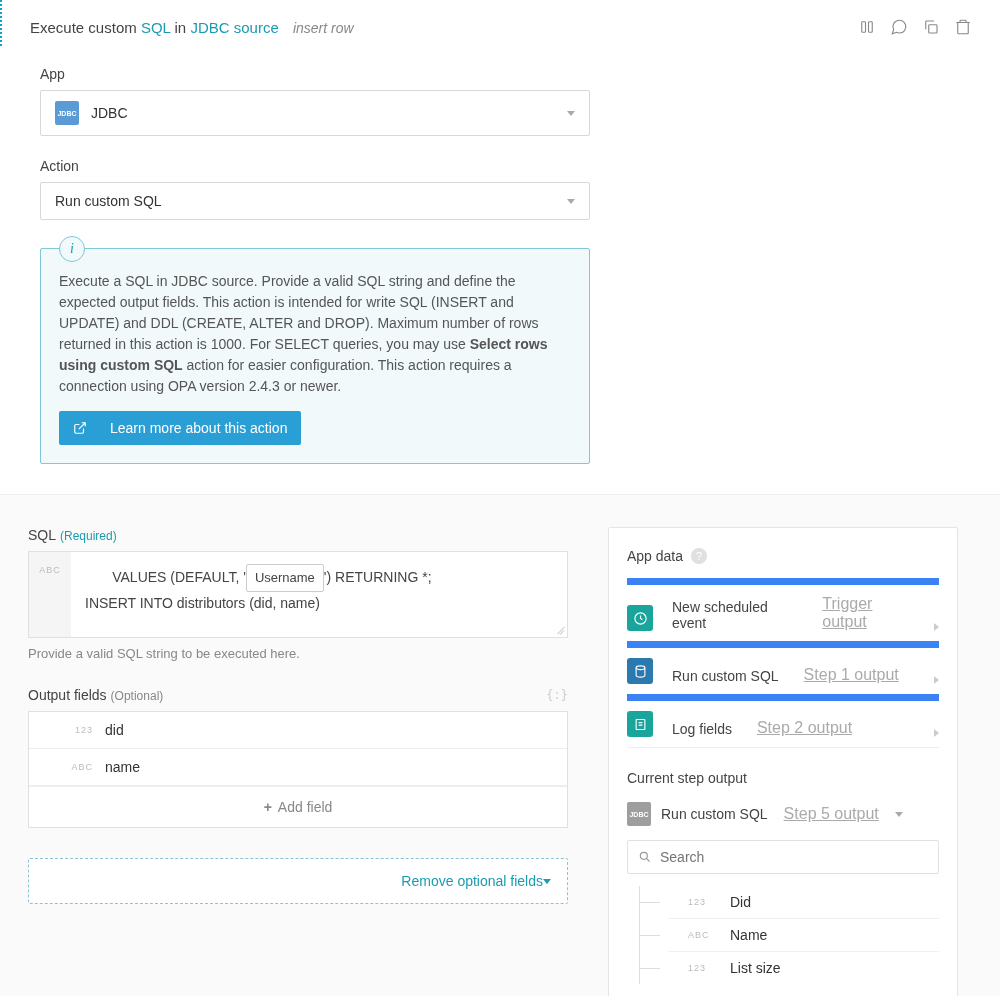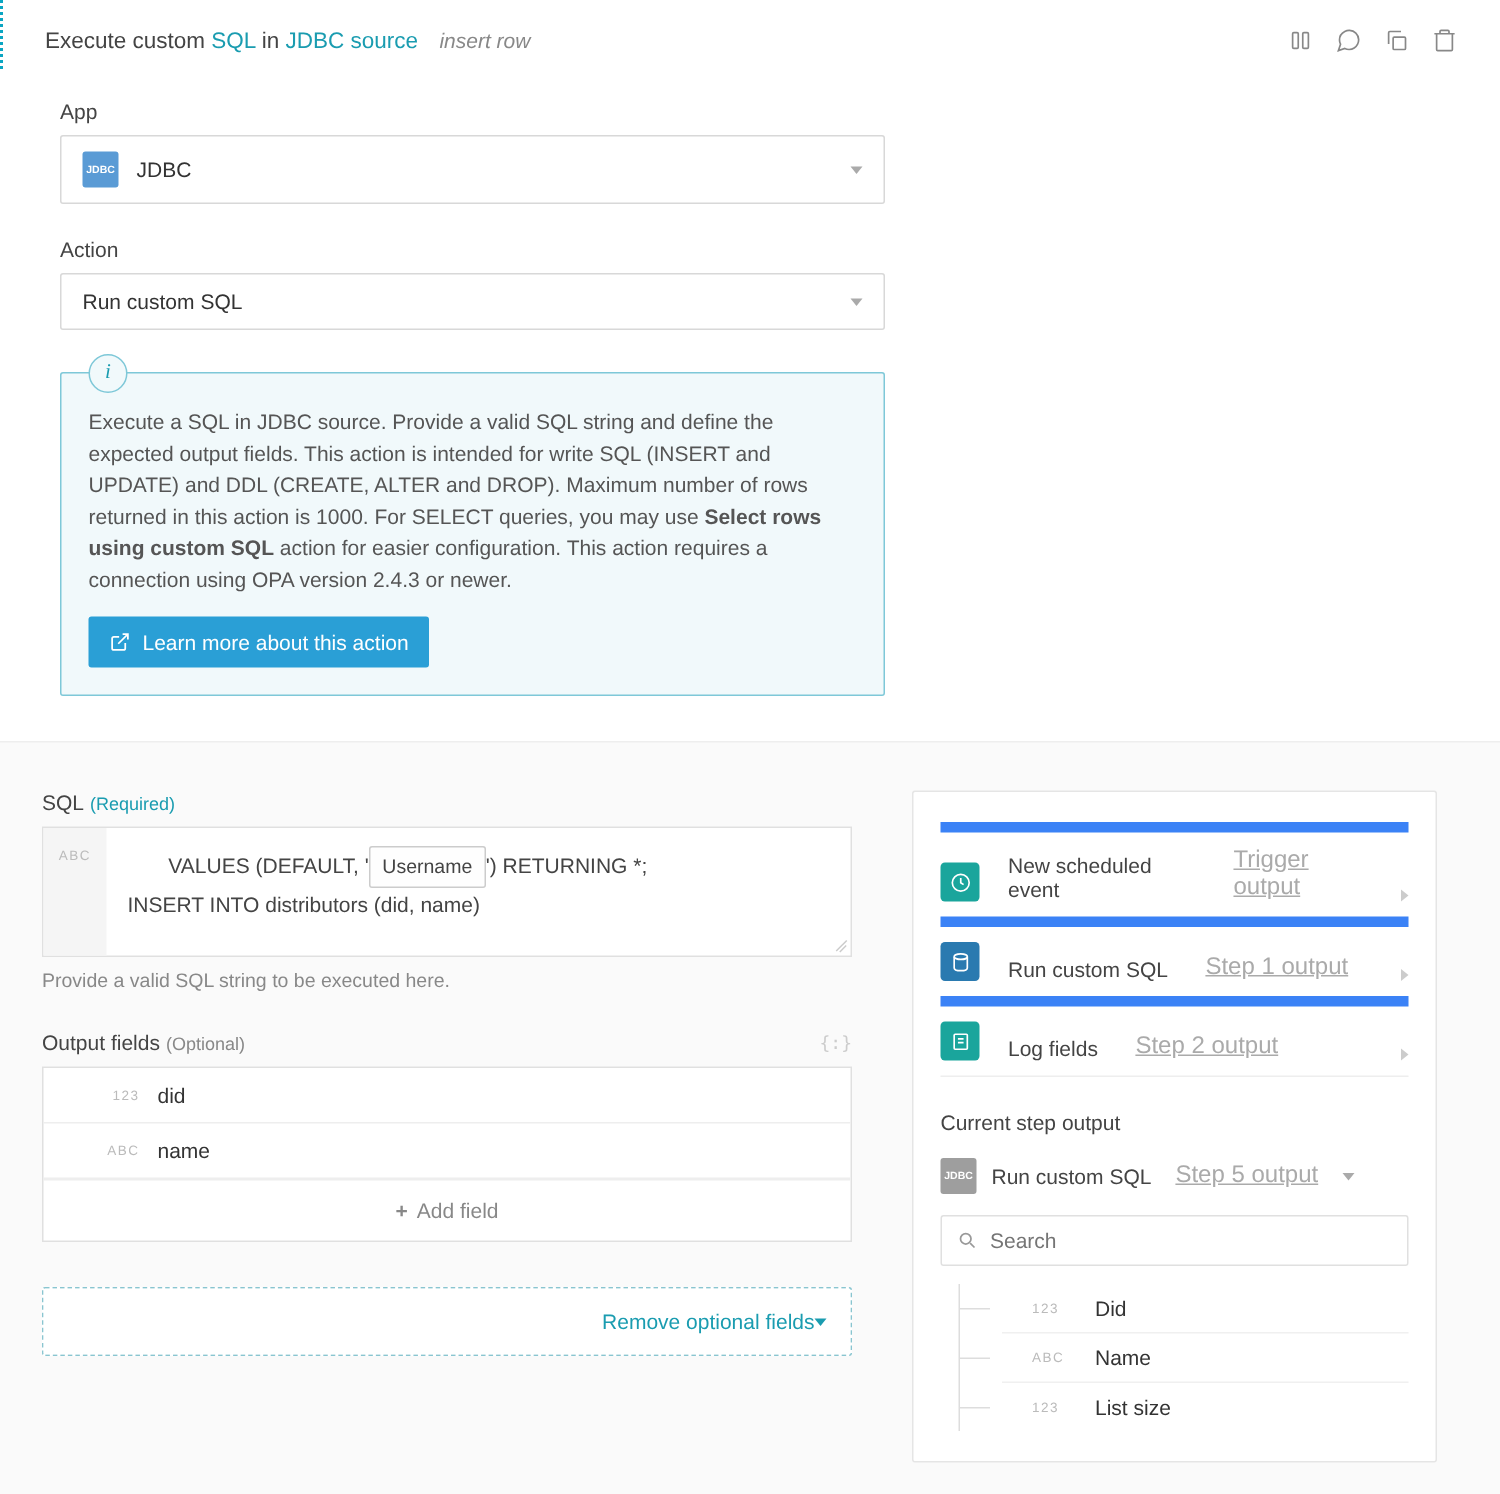--- a/index.html
+++ b/index.html
@@ -13,21 +13,21 @@
 .top-section { padding: 20px 28px 30px 40px; }
 .field-label { font-size: 14px; color: #444; margin-bottom: 8px; }
 .select-box { border: 1px solid #d8d8d8; border-radius: 2px; display: flex; align-items: center; padding: 10px 14px; width: 550px; cursor: pointer; position: relative; margin-bottom: 22px; }
 .jdbc-badge { width: 24px; height: 24px; background: #5a9bd5; color: #fff; font-size: 7px; font-weight: bold; display: inline-flex; align-items: center; justify-content: center; border-radius: 2px; margin-right: 12px; }
 .select-text { flex: 1; color: #333; }
 .caret { width: 0; height: 0; border-left: 4px solid transparent; border-right: 4px solid transparent; border-top: 5px solid #aaa; }
 .info-box { border: 1px solid #7ec8d8; background: #f1f9fb; border-radius: 2px; width: 550px; padding: 22px 18px 18px 18px; position: relative; margin-top: 28px; }
 .info-icon-circle { width: 26px; height: 26px; border: 1px solid #7ec8d8; border-radius: 50%; background: #f1f9fb; position: absolute; top: -13px; left: 18px; display: flex; align-items: center; justify-content: center; color: #1a9cb0; font-style: italic; font-family: Georgia, serif; font-size: 14px; }
 .info-text { font-size: 14px; line-height: 1.5; color: #555; }
 .info-text b { font-weight: 600; }
-.learn-btn { background: #2a9fd6; color: #fff; border: none; border-radius: 2px; padding: 9px 14px; font-size: 14px; margin-top: 14px; cursor: pointer; display: inline-flex; align-items: center; gap: 8px; }
+.learn-btn { background: #2a9fd6; color: #fff; border: none; border-radius: 2px; padding: 9px 14px; font-size: 14px; margin-top: 14px; cursor: pointer; display: inline-flex; align-items: center; gap: 23px; }
 .learn-btn svg { width: 14px; height: 14px; stroke: #fff; fill: none; stroke-width: 2; }
 .lower-section { background: #fafafa; padding: 32px 28px; display: flex; gap: 40px; align-items: flex-start; border-top: 1px solid #eee; }
 .left-col { width: 540px; }
 .right-col { width: 350px; background: #fff; border: 1px solid #e5e5e5; border-radius: 2px; padding: 20px 18px; }
 .req { color: #1a9cb0; font-size: 12px; margin-left: 4px; }
 .opt { color: #888; font-size: 12px; margin-left: 4px; }
 .sql-box { border: 1px solid #e0e0e0; background: #fff; display: flex; margin-top: 8px; position: relative; }
 .sql-gutter { width: 42px; background: #f5f5f5; color: #bbb; font-size: 9px; letter-spacing: 1px; text-align: center; padding-top: 13px; }
 .sql-content { flex: 1; padding: 12px 14px; font-size: 14px; line-height: 1.7; color: #444; min-height: 85px; }
 .pill { border: 1px solid #ccc; background: #fefefe; border-radius: 2px; padding: 2px 8px; font-size: 13px; display: inline-block; vertical-align: baseline; }
@@ -161,20 +161,24 @@
       </div>
     </div>
 
     <div class="remove-box">
       <span>Remove optional fields</span>
       <span class="caret"></span>
     </div>
   </div>
 
   <div class="right-col">
+    <div class="section-title">
+      <span>App data</span>
+      <span class="help-circle">?</span>
+    </div>
 
     <div class="data-row">
       <div class="data-icon icon-teal">
           <svg viewBox="0 0 24 24">
             <circle cx="12" cy="12" r="9"></circle>
             <path d="M12 7v5l3 2"></path>
           </svg>
         </div>
       <span class="data-label">New scheduled event</span>
       <span class="data-sub">Trigger output</span>

